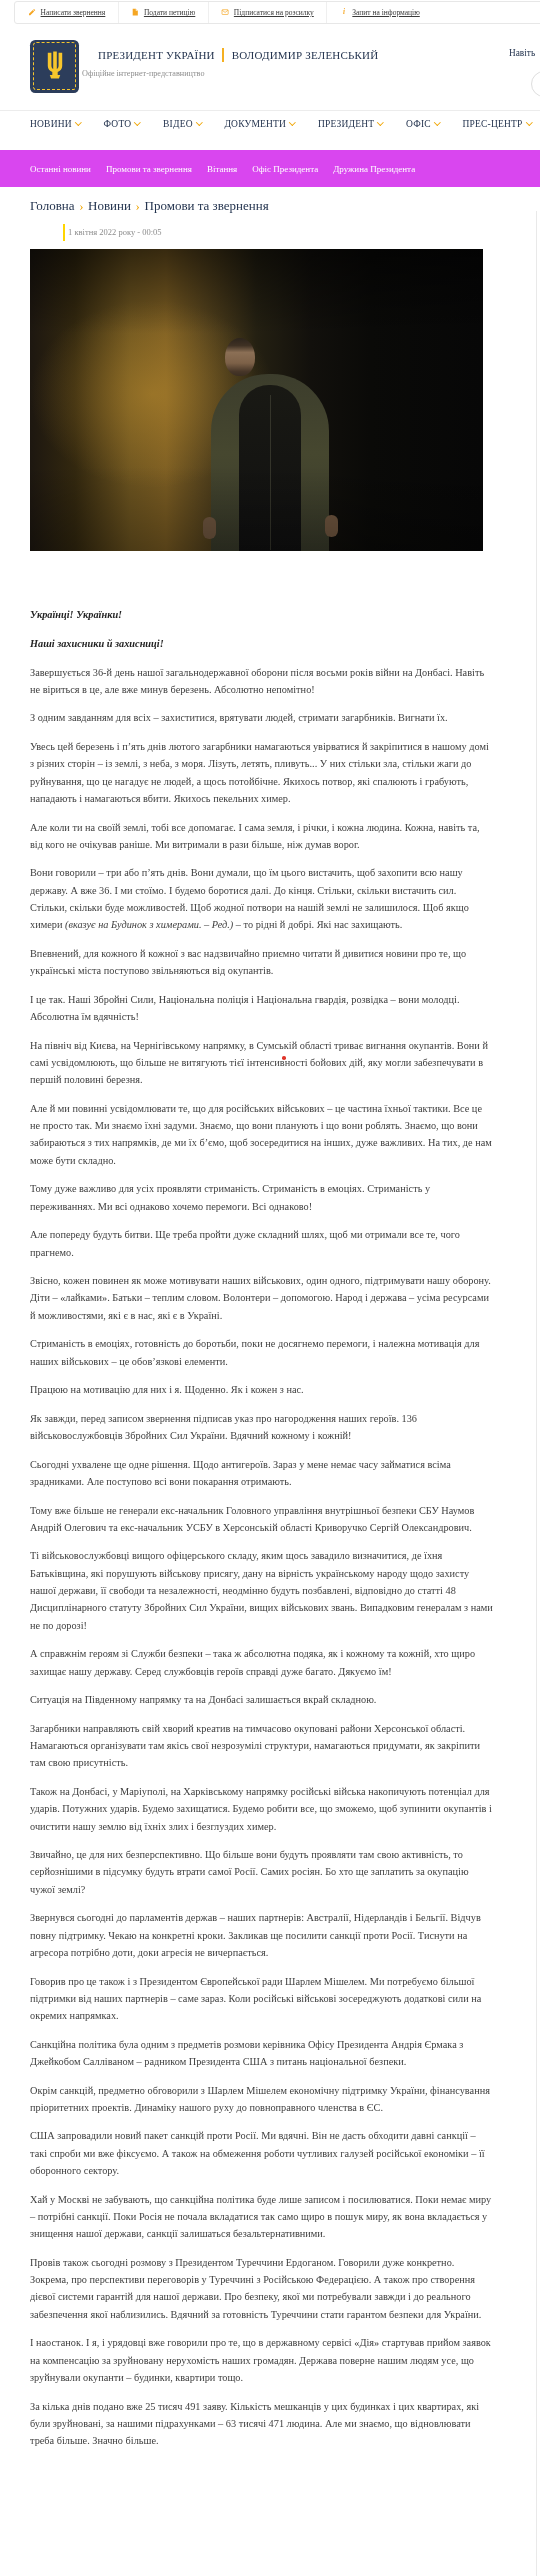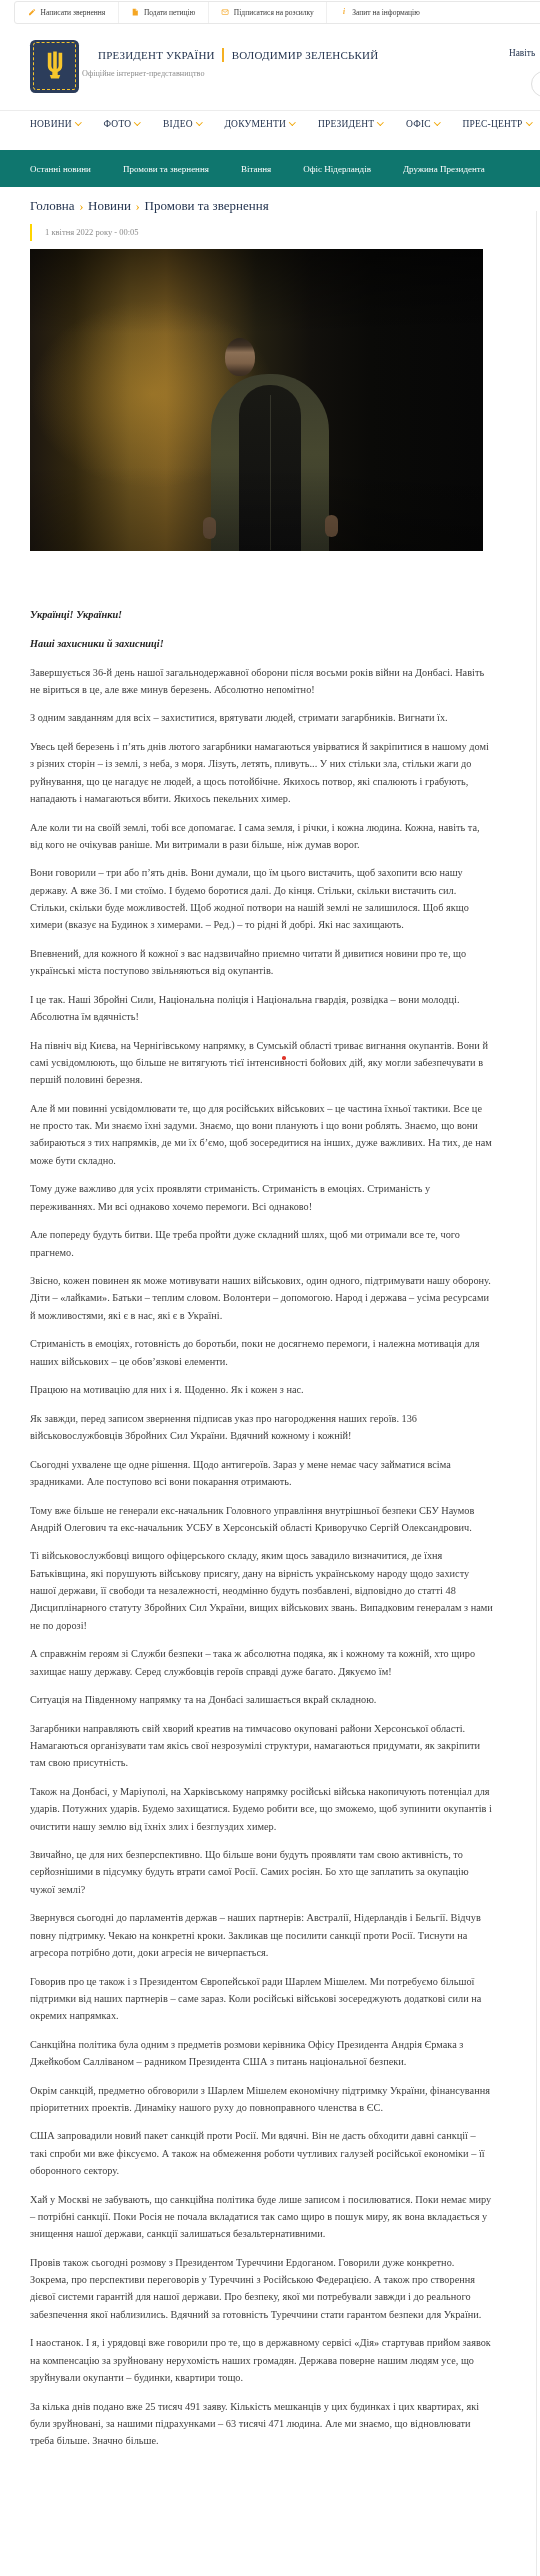--- a/index.html
+++ b/index.html
@@ -10,21 +10,21 @@
   }
   
   .topbar{
     margin:1px 0 0 14.4px; height:23px; width:567px;
     border:0.5px solid #e7e7e7; border-radius:3.1px 0 0 3.1px;
     display:flex; align-items:stretch; background:#fff; box-sizing:border-box;
   }
   .ubar-item{
     display:flex; align-items:center; gap:4.6px; padding:0 12.4px;
     border-left:0.5px solid #efefef; font-size:7.5px; color:#3a3a3a;
-    cursor:pointer; white-space:nowrap;
+    cursor:pointer; white-space:nowrap;text-decoration:underline;
   }
   .ubar-item:first-child{border-left:none;}
   .ubar-icon{width:8.2px;height:8.2px;display:inline-flex;}
   .ubar-icon svg{width:8.2px;height:8.2px;}
   
   .header{position:relative; height:86px;}
   .logo{
     position:absolute; left:30px; top:15.5px; width:49px; height:53px;
     background:#2c3d5b; border-radius:5.2px; display:flex; align-items:center; justify-content:center;
   }
@@ -51,34 +51,34 @@
   .nav-item{
     font-size:9.5px; color:#24344f; letter-spacing:0.2px;
     display:inline-flex; align-items:center; gap:4.1px; cursor:pointer; flex:none;
   }
   .chevron{
     width:3.6px;height:3.6px;border-right:1px solid #f0a500;border-bottom:1px solid #f0a500;
     transform:rotate(45deg); margin-top:-2.6px; display:inline-block;
   }
   
   .subnav{
-    margin-top:13.4px; background:#0f766e; height:37px;
-    display:flex; align-items:center; padding-left:30px; gap:32px; white-space:nowrap;
+    margin-top:13.4px; background:#d946ef; height:37px;
+    display:flex; align-items:center; padding-left:30px; gap:15px; white-space:nowrap;
   }
   .subnav-item{color:#ffffff; font-size:9px; cursor:pointer;}
   
   .content{width:464px; margin-left:30px; position:relative;}
   .breadcrumb{padding-top:11px; font-size:13px; color:#24344f;}
   .crumb{cursor:pointer;}
   .crumb-sep{color:#f0a500; padding:0 4.6px;}
   h1.article-title{
     margin:13.4px 0 0; font-weight:400; font-size:20px; line-height:1.38;
     color:#1d1d1d; width:355px;
   }
-  .date-row{margin-top:9.3px; display:flex; align-items:center; gap:13px;}
+  .date-row{margin-top:9.3px; display:flex; align-items:center; gap:3px;margin-left:33px;}
   .date-bar{width:2.1px; height:17.5px; background:#ffd500; flex:none;}
   .date-text{color:#8c8c8c; font-size:8.5px;}
   
   .photo{
     margin-top:8.2px; width:453px; height:302px; position:relative; overflow:hidden;
     background:
       radial-gradient(ellipse 175px 134px at 27% 48%, rgba(214,160,52,.38), rgba(0,0,0,0) 70%),
       linear-gradient(90deg,#1d1710 0%,#33280f 10%,#6b531f 22%,#7a5c22 30%,#57441d 38%,#242012 50%,#12100c 62%,#0a0a08 75%,#070707 100%);
   }
   .photo-vignette{
@@ -101,21 +101,21 @@
     border-radius:50% 50% 46% 46%;
     background:linear-gradient(180deg,#2c241c 0%,#3f3124 20%,#8b6f55 38%,#7d6148 66%,#473628 88%,#3a2d22 100%);
   }
   .fig-hand{position:absolute; width:13.4px; height:21.6px; border-radius:6.2px; background:#6f563f;}
   .hand-l{left:173px; top:268px;}
   .hand-r{left:295px; top:266px;}
   
   .article-body{margin-top:55px; font-size:10.3px; line-height:1.68; color:#3f3f3f;}
   .article-body p{margin:0 0 11.3px; width:463px;}
   .article-body p.lead{font-weight:700; font-style:italic; color:#232323;}
-  .run-i{}
+  .run-i{font-style:italic;}
   
   .right-divider{position:absolute; left:536px; top:211px; width:0.5px; height:2604px; background:#e9e9e9;}
   .red-dot{position:absolute; left:282px; top:1056px; width:3.6px; height:3.6px; border-radius:50%; background:#e0352b;}
 </style>
 </head>
 <body>
 
 <div class="topbar">
 
 <div class="ubar-item">
@@ -201,21 +201,21 @@
       <span>ПРЕС-ЦЕНТР</span>
       <span class="chevron"></span>
     </a>
   </nav>
 
 <nav class="subnav">
 
 <a class="subnav-item">Останні новини</a>
     <a class="subnav-item">Промови та звернення</a>
     <a class="subnav-item">Вітання</a>
-    <a class="subnav-item">Офіс Нідерландів</a>
+    <a class="subnav-item">Офіс Президента</a>
     <a class="subnav-item">Дружина Президента</a>
   </nav>
 
 <main class="content">
   <div class="breadcrumb">
     
   <span class="crumb">Головна</span><span class="crumb-sep">›</span><span class="crumb">Новини</span><span class="crumb-sep">›</span><span class="crumb">Промови та звернення</span></div>
 
 
   <div class="date-row">

